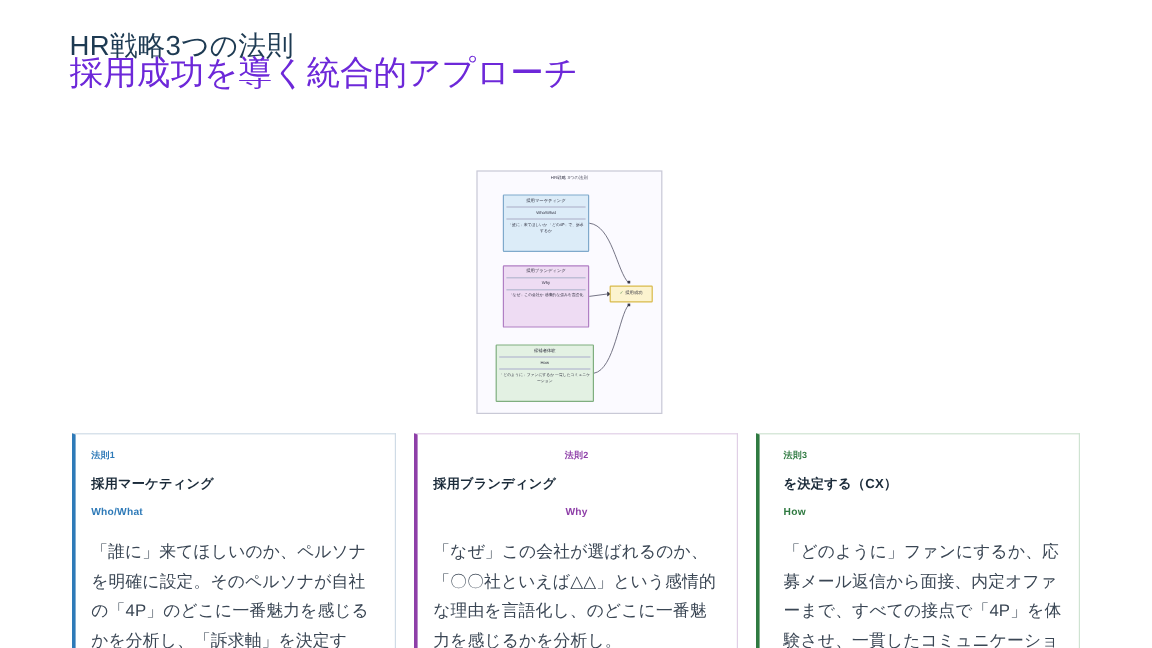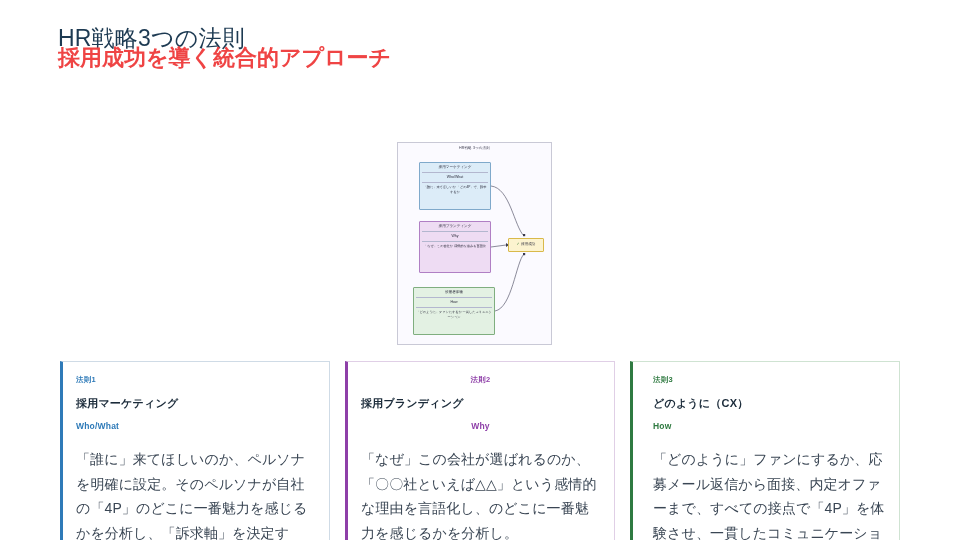--- a/index.html
+++ b/index.html
@@ -29,24 +29,24 @@
     font-size: 23px;
     font-weight: normal;
     line-height: 1.12;
     color: #1d3a52;
     letter-spacing: 0.2px;
     margin: 0;
     width: 210px;
     word-break: break-all;
   }
   .slide-subtitle {
-    font-size: 22px;
-    font-weight: bold;
+    font-size: 28px;
+    font-weight: normal;
     line-height: 1.1;
-    color: #ef4444;
+    color: #6d28d9;
     margin: -6px 0 0 0;
     white-space: nowrap;
   }
 
   
   .diagram-wrap {
     position: absolute;
     left: 397px;
     top: 142px;
     width: 155px;
@@ -233,18 +233,18 @@
 
   <div class="card card-2">
     <p class="card-num">法則2</p>
     <p class="card-title">採用ブランディング</p>
     <p class="card-key">Why</p>
     <p class="card-body">「なぜ」この会社が選ばれるのか、「〇〇社といえば△△」という感情的な理由を言語化し、のどこに一番魅力を感じるかを分析し。</p>
   </div>
 
   <div class="card card-3">
     <p class="card-num">法則3</p>
-    <p class="card-title">どのように（CX）</p>
+    <p class="card-title">を決定する（CX）</p>
     <p class="card-key">How</p>
     <p class="card-body">「どのように」ファンにするか、応募メール返信から面接、内定オファーまで、すべての接点で「4P」を体験させ、一貫したコミュニケーションを実現。</p>
   </div>
 
 </div>
 
 </body></html>

